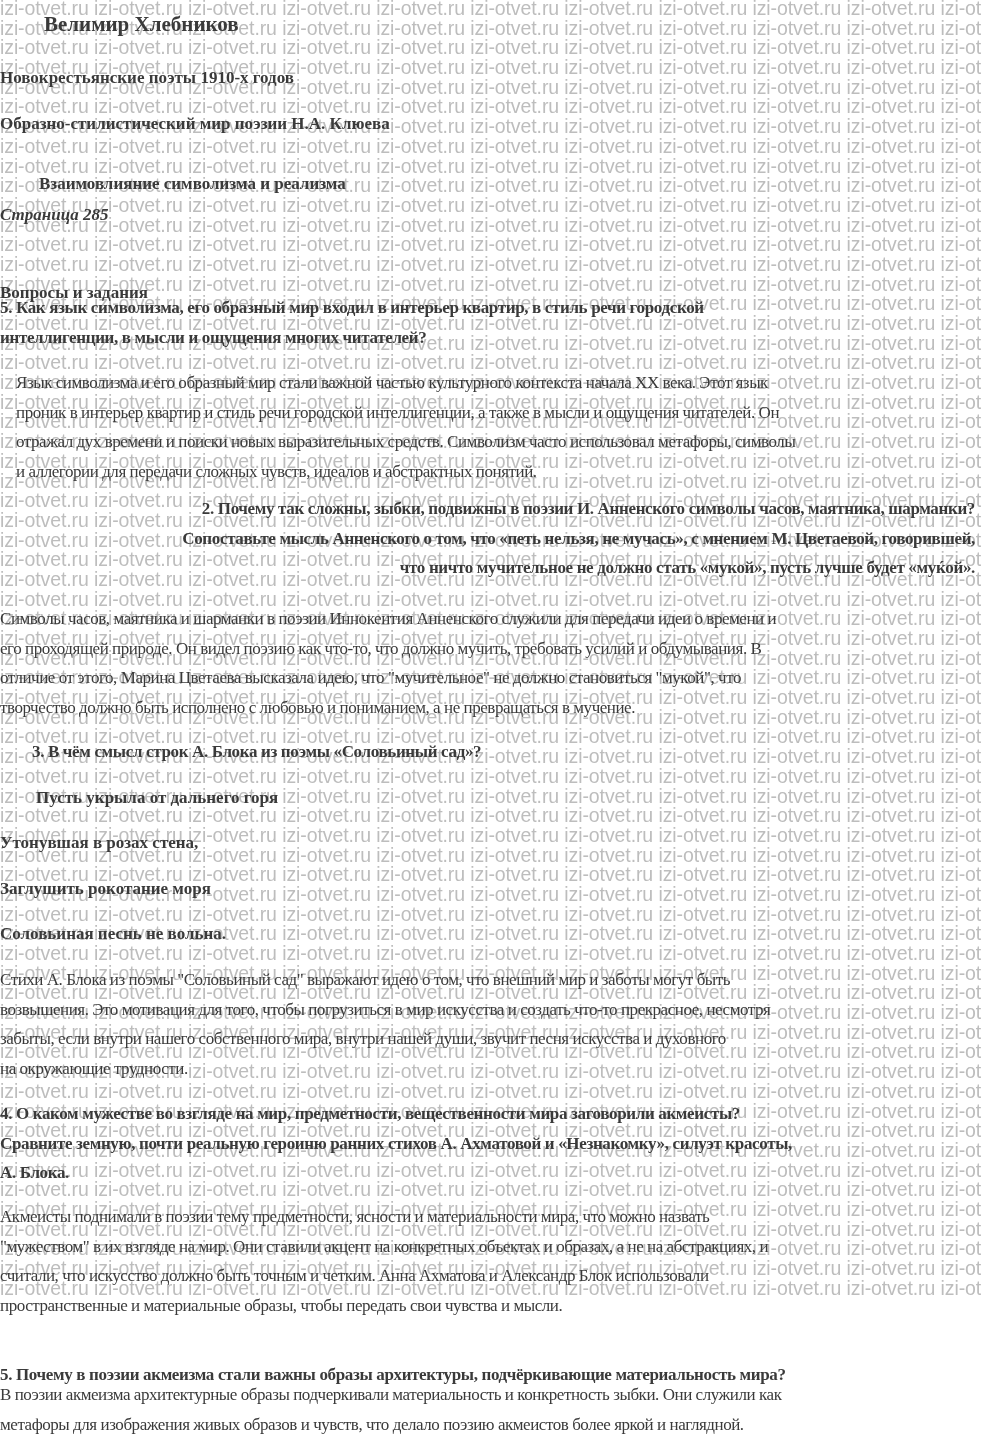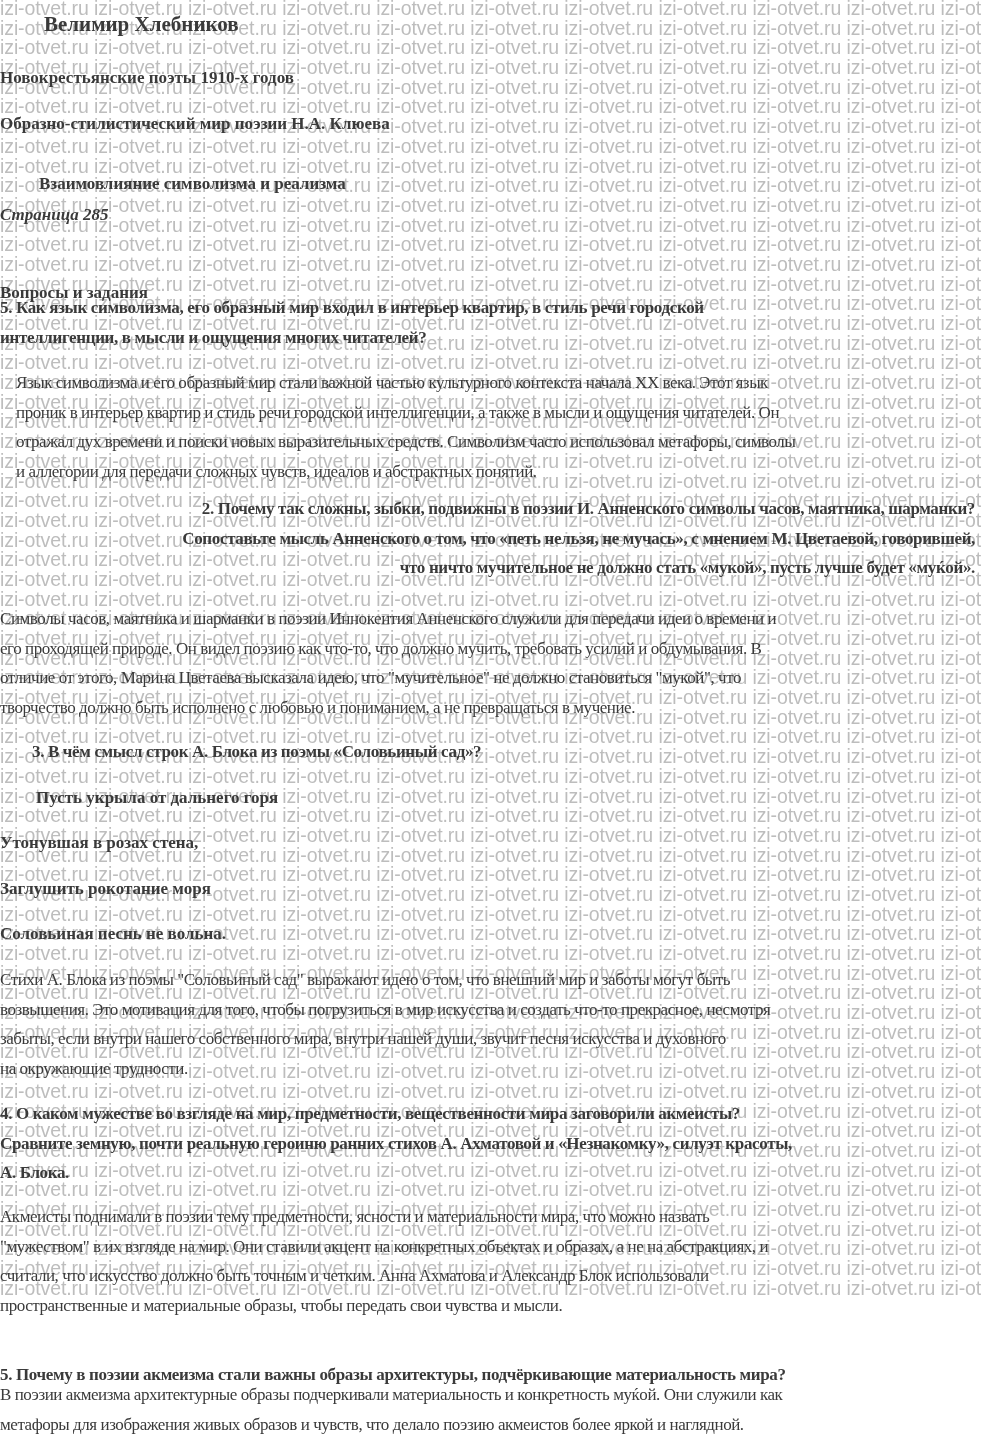--- a/index.html
+++ b/index.html
@@ -150,16 +150,16 @@
     <span class="a-line">Акмеисты поднимали в поэзии тему предметности, ясности и материальности мира, что можно назвать</span>
     <span class="a-line">"мужеством" в их взгляде на мир. Они ставили акцент на конкретных объектах и образах, а не на абстракциях, и</span>
     <span class="a-line">считали, что искусство должно быть точным и четким. Анна Ахматова и Александр Блок использовали</span>
     <span class="a-line">пространственные и материальные образы, чтобы передать свои чувства и мысли.</span>
   </div>
 
   <div class="qblock" style="top:1336px;margin-top:24px;">
     <span class="q-line">5. Почему в поэзии акмеизма стали важны образы архитектуры, подчёркивающие материальность мира?</span>
   </div>
   <div class="ablock" style="top:1380px;">
-    <span class="a-line">В поэзии акмеизма архитектурные образы подчеркивали материальность и конкретность муќой. Они служили как</span>
+    <span class="a-line">В поэзии акмеизма архитектурные образы подчеркивали материальность и конкретность зыбки. Они служили как</span>
     <span class="a-line">метафоры для изображения живых образов и чувств, что делало поэзию акмеистов более яркой и наглядной.</span>
   </div>
 </div>
 
 </body></html>

